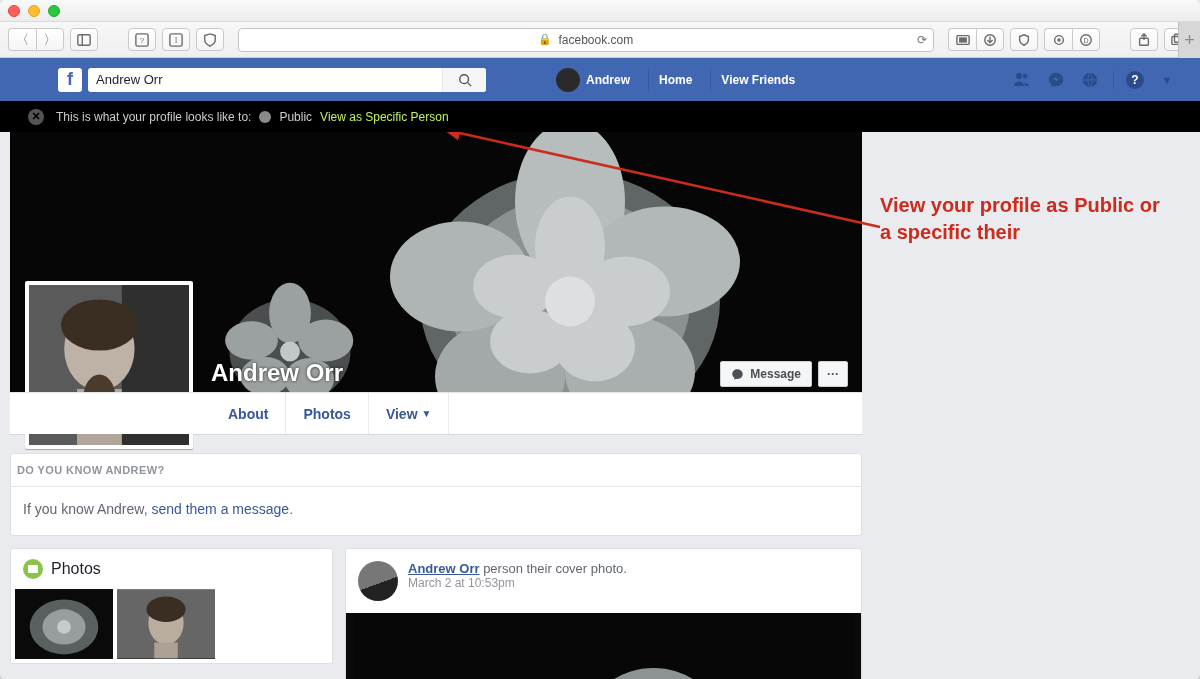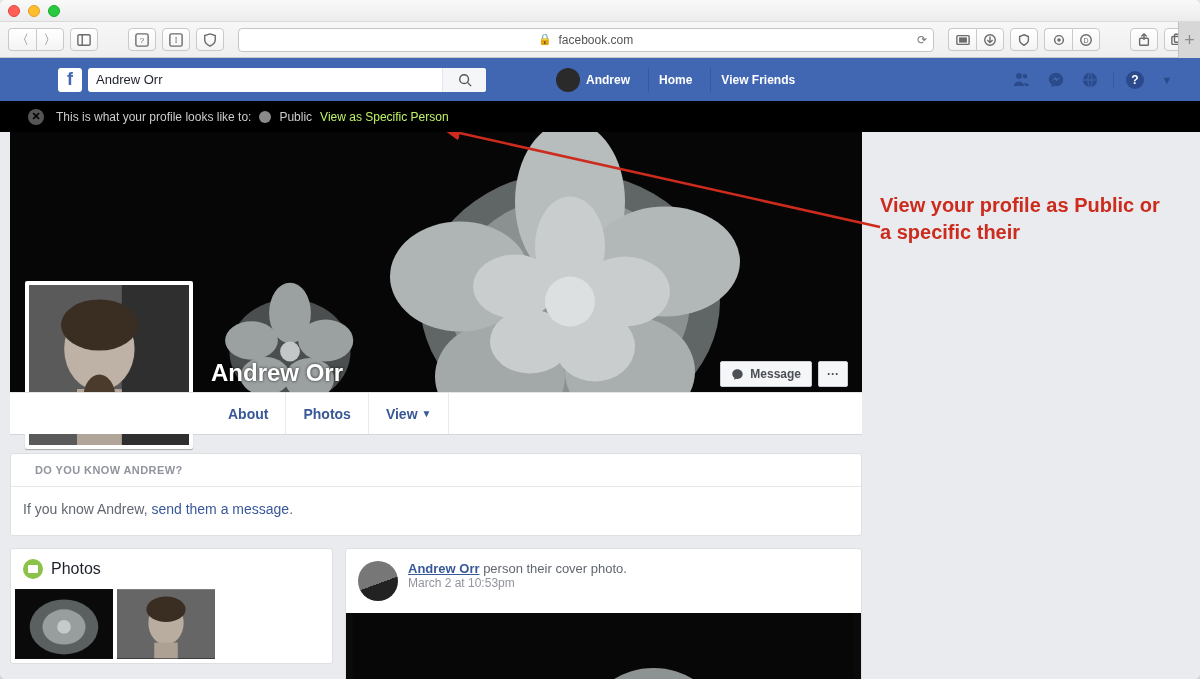--- a/index.html
+++ b/index.html
@@ -54,21 +54,21 @@
   .display-name { position:absolute; left:201px; bottom:47px; color:#fff; font-size:24px; font-weight:600; text-shadow:0 0 3px rgba(0,0,0,.8);}
   .cover-actions { position:absolute; right:14px; bottom:47px; display:flex; gap:6px;}
   .btn { height:26px; padding:0 10px; background:#f5f6f7; border:1px solid #ccd0d5; border-radius:2px; font-size:12px; font-weight:600; color:#4b4f56; display:flex; align-items:center; gap:6px;}
   .btn.ell { padding:0 8px;}
   .tabs { position:absolute; left:0; right:0; bottom:0; height:42px; background:#fff; border-top:1px solid #e5e5e5; display:flex; padding-left:201px;}
   .tab { padding:0 17px; display:flex; align-items:center; font-size:14px; font-weight:600; color:#385898; border-right:1px solid #e9eaed;}
   .tab.active { color:#4b4f56; border-bottom:3px solid transparent;}
   .tab .caret { margin-left:4px; font-size:10px;}
   .body-cards { margin-top:18px; display:flex; flex-direction:column; gap:12px;}
   .card { background:#fff; border:1px solid #dddfe2; border-radius:3px; }
-  .know-card .hd { padding:10px 24px; font-size:11px; font-weight:700; color:#90949c; letter-spacing:.4px; border-bottom:1px solid #e5e5e5;}
+  .know-card .hd { padding:10px 6px; font-size:11px; font-weight:700; color:#90949c; letter-spacing:.4px; border-bottom:1px solid #e5e5e5;}
   .know-card .bd { padding:14px 12px 18px; font-size:14px; color:#616770;}
   .know-card .bd a { color:#385898; text-decoration:none;}
   .two-col { display:flex; gap:12px; }
   .left-col { width:323px; }
   .right-col { flex:1; }
   .photos-card .ph-hd { padding:10px 12px; display:flex; align-items:center; gap:8px; font-size:16px; font-weight:500; color:#1d2129;}
   .ph-ic { width:20px;height:20px;border-radius:50%;background:#8bc34a; position:relative;}
   .ph-ic:after { content:""; position:absolute; width:10px;height:8px;background:#fff; left:5px; top:6px; border-radius:1px;}
   .thumbs { display:flex; gap:4px; padding:0 4px 4px;}
   .thumb { width:98px; height:70px; background:#111;}

